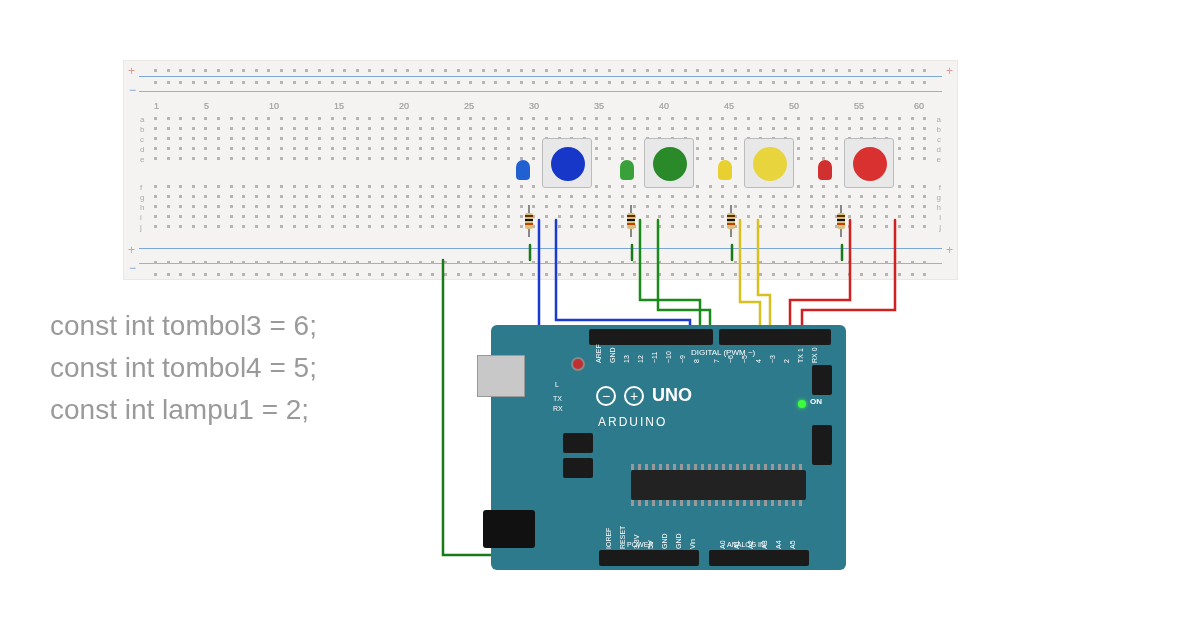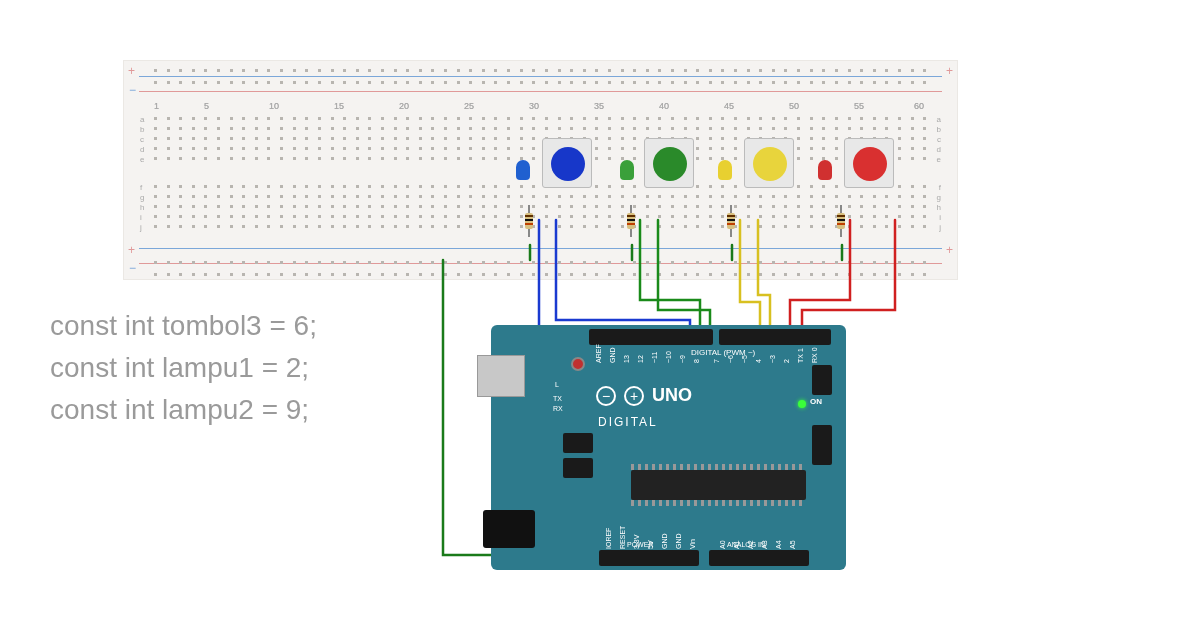--- a/index.html
+++ b/index.html
@@ -1105,21 +1105,21 @@
   <div class="reset"></div>
   <div class="smd" style="left:72px;top:108px;width:30px;height:20px;"></div>
   <div class="smd" style="left:72px;top:133px;width:30px;height:20px;"></div>
   <div class="on-led"></div>
 
   <div style="position:absolute;left:105px;top:60px;color:#fff;font-size:24px;display:flex;align-items:center;gap:8px;">
     <span style="display:inline-flex;border:2px solid #fff;border-radius:50%;width:20px;height:20px;align-items:center;justify-content:center;font-size:14px;">−</span>
     <span style="display:inline-flex;border:2px solid #fff;border-radius:50%;width:20px;height:20px;align-items:center;justify-content:center;font-size:14px;">+</span>
     <span class="arduino-label">UNO</span>
   </div>
-  <div class="txt" style="left:107px;top:90px;font-size:12px;letter-spacing:2px;">DIGITAL</div>
+  <div class="txt" style="left:107px;top:90px;font-size:12px;letter-spacing:2px;">ARDUINO</div>
   <div class="txt" style="right:24px;top:72px;font-size:8px;font-weight:bold;">ON</div>
   <div class="txt" style="left:200px;top:23px;font-size:8px;">DIGITAL (PWM ~)</div>
   <div class="txt" style="left:136px;bottom:22px;font-size:7px;">POWER</div>
   <div class="txt" style="left:236px;bottom:22px;font-size:7px;">ANALOG IN</div>
   <div class="txt" style="left:64px;top:56px;font-size:7px;">L</div>
   <div class="txt" style="left:62px;top:70px;font-size:7px;">TX</div>
   <div class="txt" style="left:62px;top:80px;font-size:7px;">RX</div>
 <div class="pinlbl" style="left: 104px; top: 38px;">AREF</div>
     <div class="pinlbl" style="left: 118px; top: 38px;">GND</div>
     <div class="pinlbl" style="left: 132px; top: 38px;">13</div>
@@ -1146,15 +1146,15 @@
     <div class="pinlbl" style="left: 228px; top: 224px;">A0</div>
     <div class="pinlbl" style="left: 242px; top: 224px;">A1</div>
     <div class="pinlbl" style="left: 256px; top: 224px;">A2</div>
     <div class="pinlbl" style="left: 270px; top: 224px;">A3</div>
     <div class="pinlbl" style="left: 284px; top: 224px;">A4</div>
     <div class="pinlbl" style="left: 298px; top: 224px;">A5</div>
   </div>
 
 <div class="code" id="code-block">
     <div>const int tombol3 = 6;</div>
+    <div>const int tombol4 = 5;</div>
     <div>const int lampu1 = 2;</div>
-    <div>const int lampu2 = 9;</div>
   </div>
 
 </body></html>

